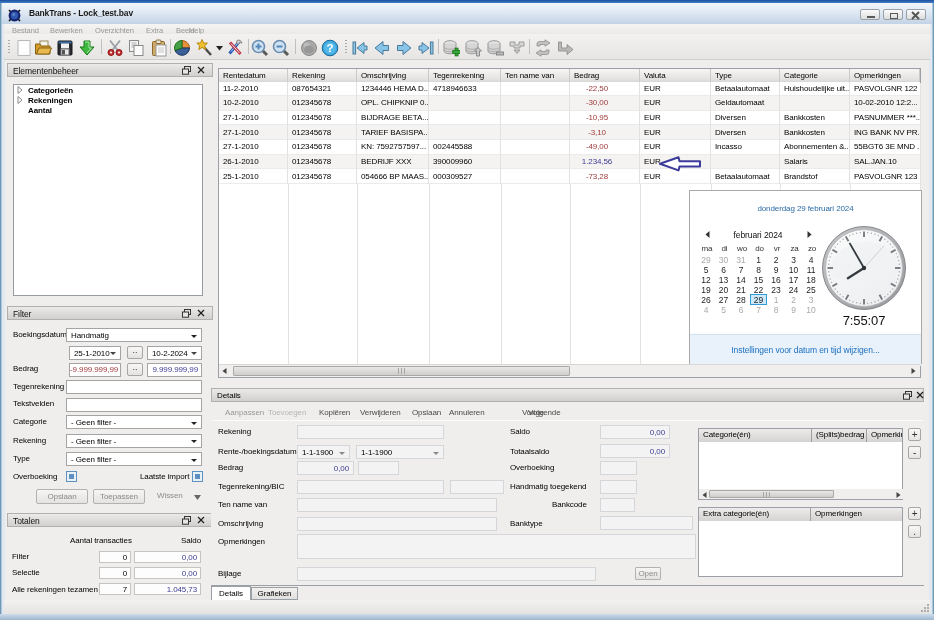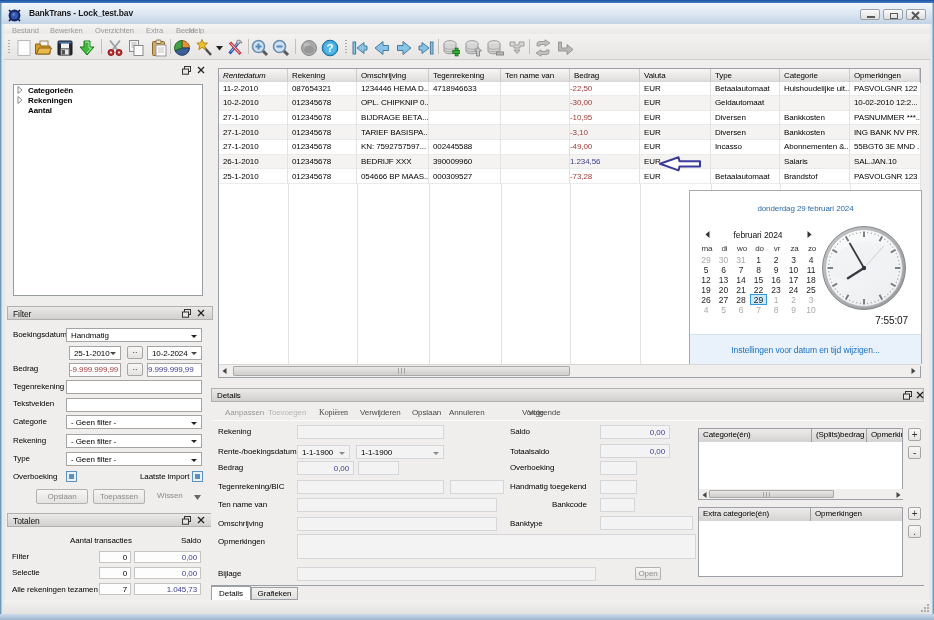--- a/index.html
+++ b/index.html
@@ -36,21 +36,21 @@
 .chk i { position:absolute; left:2px; top:2px; width:5px; height:5px; background:#5d8fc0; }
 .btn { position:absolute; height:15px; background:linear-gradient(#f6f5f4,#e5e3e1); border:1px solid #b4b2b0; border-radius:2px; color:#8d8b89; text-align:center; padding-top:0.5px; }
 
 .valbox { position:absolute; height:12px; background:#fdfdfd; border:1px solid #c6c4c2; text-align:right; padding:0 3px 0 0; line-height:11px; }
 .blue { color:#3c3c94; }
 
 #tablewrap { left:218px; top:68px; width:703px; height:310px; background:#fff; border:1px solid #9aa0a6; }
 .th { position:absolute; top:0; height:13.5px; background:linear-gradient(#f7f6f5,#e2e0de 85%,#d8d6d4); border-right:1px solid #cdcbc9; border-bottom:1px solid #b0aeac; padding:1px 0 0 4px; overflow:hidden; white-space:nowrap; line-height:11px; }
 .tr { position:absolute; left:0; width:701px; height:14.65px; }
 .td { position:absolute; top:1.3px; white-space:nowrap; overflow:hidden; padding-left:4px; }
-.tdr { text-align:left; padding-right:16px; padding-left:0; }
+.tdr { text-align:center; padding-right:16px; padding-left:0; }
 .neg { color:#a03c3c; }
 .pos { color:#3c3c94; }
 .cline { position:absolute; top:0; width:1px; height:283px; background:#e2e2e2; }
 
 .sbtrack { position:absolute; background:#f0efee; }
 .sbthumb { position:absolute; background:linear-gradient(#e8e7e6,#d0cecc); border:1px solid #aaa8a6; border-radius:1px; }
 
 #cal { left:689px; top:190px; width:233px; height:174px; background:#fff; border:1px solid #a9a9a9; font-size:8px; }
 .cd { position:absolute; width:18px; text-align:center; color:#1e1e1e; line-height:10px; }
 .cgrey { color:#a9a9a9; }
@@ -257,20 +257,21 @@
     </svg>
   <div class="tsep" style="left:529px;"></div>
   <svg class="ticon" style="left:534px;" viewBox="0 0 18 18">
       <path d="M3 7 L3 5 A2.5 2.5 0 0 1 5.5 2.5 L11 2.5 L11 0.8 L16 4 L11 7.2 L11 5.5 L6 5.5 L6 7 Z" fill="#c2c2c2" stroke="#8e8e8e" stroke-width="0.8"></path>
       <path d="M15 11 L15 13 A2.5 2.5 0 0 1 12.5 15.5 L7 15.5 L7 17.2 L2 14 L7 10.8 L7 12.5 L12 12.5 L12 11 Z" fill="#c2c2c2" stroke="#8e8e8e" stroke-width="0.8"></path>
     </svg>
   <svg class="ticon" style="left:556px;" viewBox="0 0 18 18">
       <path d="M2.5 3 L5.5 3 L5.5 9 L11 9 L11 5.5 L17 10.5 L11 15.5 L11 12 L2.5 12 Z" fill="#b8b8b8" stroke="#888" stroke-width="0.8"></path>
     </svg>
 
+  <div class="ptitle" style="top:63px;">Elementenbeheer</div>
   <svg class="abs" style="left:182px; top:66px;" width="9" height="9" viewBox="0 0 9 9">
       <rect x="2.5" y="0.5" width="6" height="5" fill="none" stroke="#333"></rect>
       <rect x="0.5" y="3" width="6" height="5.2" fill="#e8e6e4" stroke="#333"></rect>
     </svg>
   <svg class="abs" style="left:197px; top:66px;" width="8" height="8" viewBox="0 0 8 8">
       <g stroke="#222" stroke-width="1.3">
         <line x1="1" y1="1" x2="7" y2="7"></line>
         <line x1="7" y1="1" x2="1" y2="7"></line>
       </g>
     </svg>
@@ -306,21 +307,21 @@
       <span class="arr" style="border-top-color:#444;"></span>
     </div>
   <div class="dotbtn" style="left:127px; top:346px;">..</div>
   <div class="combo" style="left:147px; top:345.5px; width:55px;">
       <span class="txt">10-2-2024</span>
       <span class="arr" style="border-top-color:#444;"></span>
     </div>
   <div class="lbl" style="left:13px; top:363px;">Bedrag</div>
   <div class="inputb" style="left:69px; top:362.5px; width:52px; text-align:right; padding:0.5px 3px 0 0;"><span class="neg">-9.999.999,99</span></div>
   <div class="dotbtn" style="left:127px; top:363px;">..</div>
-  <div class="inputb" style="left:147px; top:362.5px; width:55px; padding:0.5px 3px 0 0;"><span class="blue">9.999.999,99</span></div>
+  <div class="inputb" style="left:147px; top:362.5px; width:55px; text-align:right; padding:0.5px 3px 0 0;"><span class="blue">9.999.999,99</span></div>
   <div class="lbl" style="left:13px; top:381px;">Tegenrekening</div>
   <div class="inputb" style="left:66px; top:380px; width:136px;"></div>
   <div class="lbl" style="left:13px; top:398px;">Tekstvelden</div>
   <div class="inputb" style="left:66px; top:397.5px; width:136px;"></div>
   <div class="lbl" style="left:13px; top:416px;">Categorie</div>
   <div class="combo" style="left:66px; top:415px; width:136px;">
       <span class="txt">- Geen filter -</span>
       <span class="arr"></span>
     </div>
   <div class="lbl" style="left:13px; top:434.5px;">Rekening</div>
@@ -365,21 +366,21 @@
   <div class="valbox" style="left:99px; top:550.5px; width:32px;">0</div>
   <div class="valbox blue" style="left:134px; top:550.5px; width:67px;">0,00</div>
   <div class="lbl" style="left:12px; top:567px;">Selectie</div>
   <div class="valbox" style="left:99px; top:566.5px; width:32px;">0</div>
   <div class="valbox blue" style="left:134px; top:566.5px; width:67px;">0,00</div>
   <div class="lbl" style="left:12px; top:583.5px;">Alle rekeningen tezamen</div>
   <div class="valbox" style="left:99px; top:583px; width:32px;">7</div>
   <div class="valbox blue" style="left:134px; top:583px; width:67px;">1.045,73</div>
 
   <div id="tablewrap" class="abs">
-    <div class="th" style="left:0; width:69px;font-style:italic;">Rentedatum</div>
+    <div class="th" style="left:0; width:69px;">Rentedatum</div>
     <div class="th" style="left:69px; width:69px;">Rekening</div>
     <div class="th" style="left:138px; width:72px;">Omschrijving</div>
     <div class="th" style="left:210px; width:72px;">Tegenrekening</div>
     <div class="th" style="left:282px; width:69px;">Ten name van</div>
     <div class="th" style="left:351px; width:70px;">Bedrag</div>
     <div class="th" style="left:421px; width:71px;">Valuta</div>
     <div class="th" style="left:492px; width:69px;">Type</div>
     <div class="th" style="left:561px; width:70px;">Categorie</div>
     <div class="th" style="left:631px; width:70px;">Opmerkingen</div>
     <div class="cline" style="left:69px; top:13.5px;"></div>
@@ -499,21 +500,21 @@
         <circle cx="29.6" cy="11.6" r="0.7"></circle>
         <circle cx="33.0" cy="10.2" r="0.7"></circle>
         <circle cx="36.6" cy="9.3" r="0.7"></circle>
         <circle cx="40.3" cy="8.7" r="0.7"></circle>
       </g>
     <line x1="44" y1="44" x2="64.1" y2="21.7" stroke="#c2c6ca" stroke-width="0.8"></line>
     <line x1="44" y1="44" x2="29.5" y2="18.9" stroke="#343940" stroke-width="1.8"></line>
     <line x1="44" y1="44" x2="27.1" y2="54.8" stroke="#343940" stroke-width="2.2"></line>
     <circle cx="44" cy="44" r="2.2" fill="#2f3338"></circle>
   </svg>
-  <div class="abs" style="left:820px; top:315px; width:88px; text-align:right; font-size:10px; color:#111;">7:55:07</div>
+  <div class="abs" style="left:820px; top:315px; width:88px; text-align:center; font-size:13px; color:#111;">7:55:07</div>
   <div class="abs" style="left:690px; top:334px; width:231px; height:30px; background:#e9f2fa; border-top:1px solid #d2e2ef;"></div>
   <div class="abs" style="left:690px; top:344px; width:231px; text-align:center; color:#1a6fc0; font-size:8.5px;">Instellingen voor datum en tijd wijzigen...</div>
   <div class="abs" style="left:219px; top:81.5px; width:701px; height:102.6px;">
     <div class="tr" style="top:0.00px; background:#ffffff; border-bottom:1px solid #ebebeb;">
       <div class="td" style="left:0px; width:69px;">11-2-2010</div>
       <div class="td" style="left:69px; width:69px;">087654321</div>
       <div class="td" style="left:138px; width:72px;">1234446 HEMA D...</div>
       <div class="td" style="left:210px; width:72px;">4718946633</div>
       <div class="td tdr neg" style="left:351px; width:70px;">-22,50</div>
       <div class="td" style="left:421px; width:71px;">EUR</div>
@@ -648,21 +649,21 @@
       <rect x="0.5" y="3" width="6" height="5.2" fill="#e8e6e4" stroke="#333"></rect>
     </svg>
   <svg class="abs" style="left:916px; top:391px;" width="8" height="8" viewBox="0 0 8 8">
       <g stroke="#222" stroke-width="1.3">
         <line x1="1" y1="1" x2="7" y2="7"></line>
         <line x1="7" y1="1" x2="1" y2="7"></line>
       </g>
     </svg>
   <div class="dmenu" style="left:225px; color:#9a9896;">Aanpassen</div>
   <div class="dmenu" style="left:268px; color:#b8b6b4;">Toevoegen</div>
-  <div class="dmenu" style="left:319px;font-family:Liberation Serif, serif;">Kopiëren</div>
+  <div class="dmenu" style="left:319px;">Kopiëren</div>
   <div class="dmenu" style="left:360px;">Verwijderen</div>
   <div class="dmenu" style="left:412px;">Opslaan</div>
   <div class="dmenu" style="left:449px;">Annuleren</div>
   <div class="dmenu" style="left:506px;margin-left:16px;">Vorige</div>
   <div class="dmenu" style="left:528px;">Volgende</div>
   <div class="abs" style="left:212px; top:420px; width:711px; height:1px; background:#fbfbfa;"></div>
 
   <div class="lbl" style="left:218px; top:426px;">Rekening</div>
   <div class="dinput" style="left:297px; top:425px; width:147px;"></div>
   <div class="lbl" style="left:218px; top:446px;">Rente-/boekingsdatum</div>

